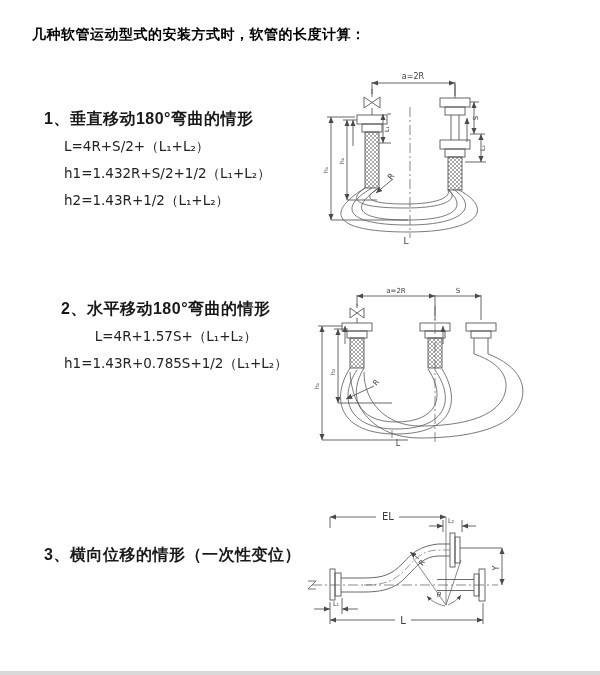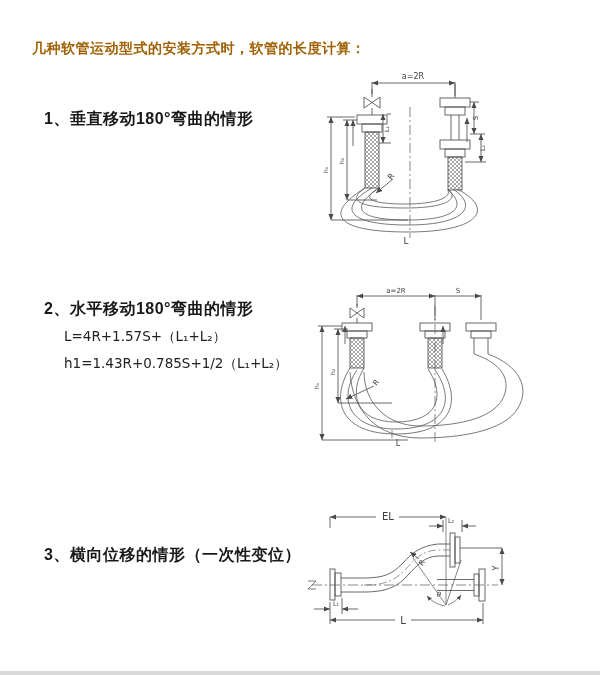--- a/index.html
+++ b/index.html
@@ -1,44 +1,49 @@
 <!DOCTYPE html>
 <html><head>
 <meta charset="utf-8">
 <style>
   html,body{margin:0;padding:0;}
   body{
     width:600px;height:675px;position:relative;background:#ffffff;overflow:hidden;
     font-family:"Liberation Sans","DejaVu Sans",sans-serif;color:#1b1b1b;
   }
   .doc-title{
-    position:absolute;left:32px;top:40px;font-size:14px;font-weight:bold;
-    letter-spacing:0.5px;color:#a16207;
+    position:absolute;left:32px;top:26px;font-size:14px;font-weight:bold;
+    letter-spacing:0.5px;color:#000000;
   }
   .section{position:absolute;left:44px;}
   .sec-heading{font-size:16px;font-weight:bold;letter-spacing:0.5px;line-height:18px;margin-bottom:10px;color:#191919;}
   .formulas{padding-left:20px;}
   .formula{
     font-family:"DejaVu Sans","Liberation Sans",sans-serif;
     font-size:13.5px;line-height:16px;margin-bottom:11px;color:#222;
   }
   #sec1{top:110px;}
-  #sec2{top:300px;}
+  #sec2{top:300px;text-align:center;}
   #sec3{top:546px;}
   svg.diag{position:absolute;}
   svg.diag text{fill:#3d3d3d;font-family:"DejaVu Sans",sans-serif;}
   .bottom-strip{position:absolute;left:0;bottom:0;width:600px;height:4px;background:#d9d9d9;}
 </style>
 </head>
 <body>
 
 <div class="doc-title">几种软管运动型式的安装方式时，软管的长度计算：</div>
 
 <div class="section" id="sec1">
   <div class="sec-heading">1、垂直移动180°弯曲的情形</div>
+  <div class="formulas">
+    <div class="formula">L=4R+S/2+（L₁+L₂）</div>
+    <div class="formula">h1=1.432R+S/2+1/2（L₁+L₂）</div>
+    <div class="formula">h2=1.43R+1/2（L₁+L₂）</div>
+  </div>
 </div>
 
 <div class="section" id="sec2">
   <div class="sec-heading">2、水平移动180°弯曲的情形</div>
   <div class="formulas">
     <div class="formula">L=4R+1.57S+（L₁+L₂）</div>
     <div class="formula">h1=1.43R+0.785S+1/2（L₁+L₂）</div>
   </div>
 </div>
 

